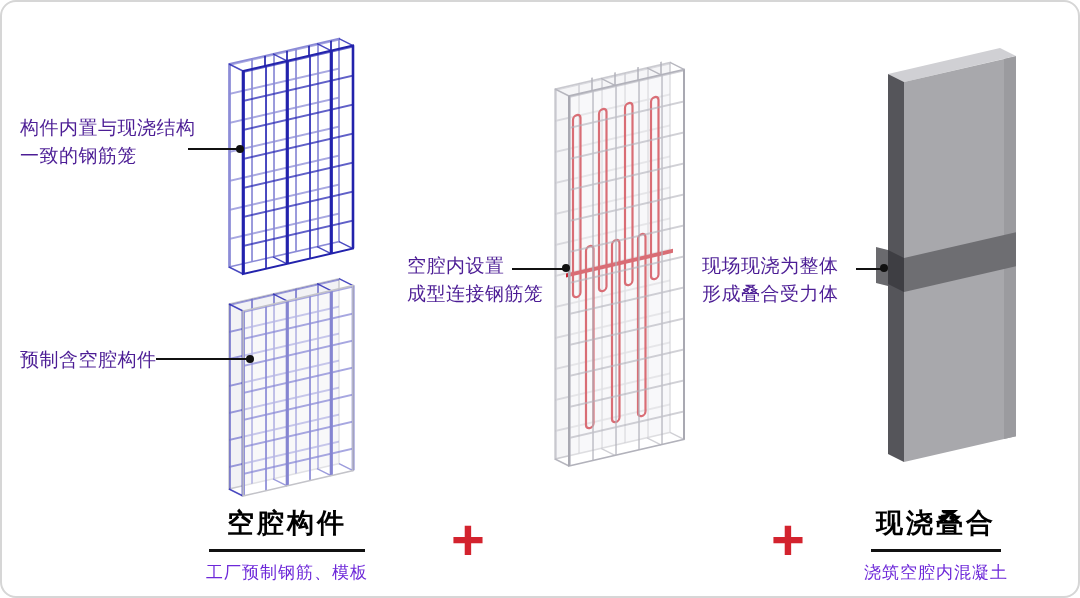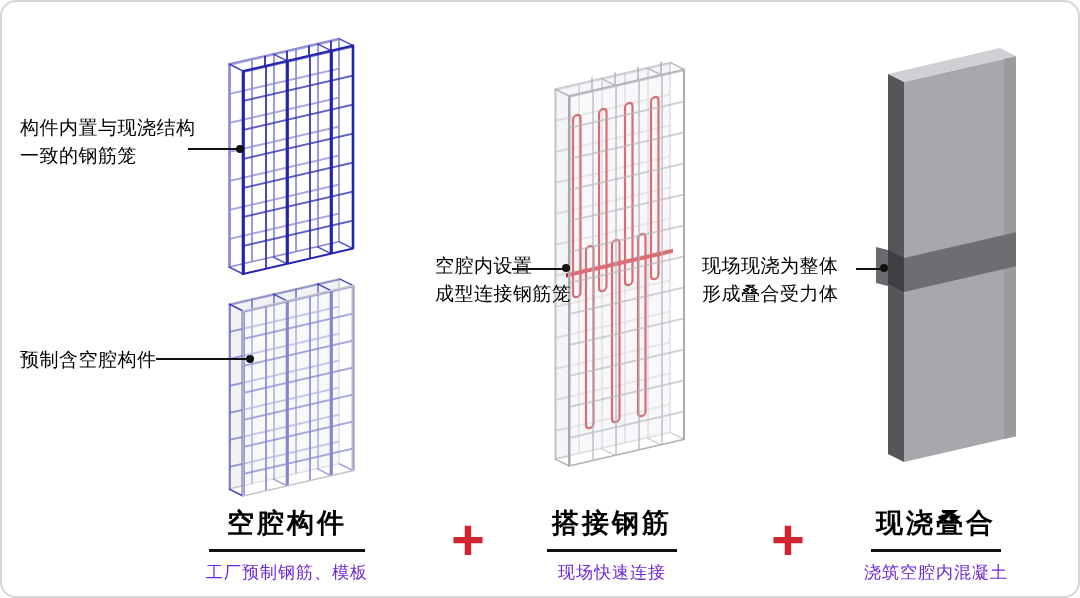--- a/index.html
+++ b/index.html
@@ -2,21 +2,21 @@
 <html><head>
 <meta charset="utf-8">
 <style>
   html,body{margin:0;padding:0;background:#ffffff;}
   body{font-family:"Liberation Sans","DejaVu Sans",sans-serif;}
   #stage{
     position:relative;width:1080px;height:598px;background:#ffffff;
     border:2px solid #d6d6d6;border-radius:16px;box-sizing:border-box;overflow:hidden;
   }
   .callout{
-    position:absolute;font-size:19px;line-height:28px;color:#000000;
+    position:absolute;font-size:19px;line-height:28px;color:#4c1d95;
     white-space:pre-line;letter-spacing:0.5px;
   }
   .pointer-line{position:absolute;height:2px;background:#111;}
   .pointer-dot{position:absolute;width:8px;height:8px;border-radius:50%;background:#111;}
   .step-col{position:absolute;width:176px;text-align:center;}
   .step-title{font-size:27px;font-weight:bold;color:#000;letter-spacing:3px;text-align:center;}
   .step-rule{height:3px;background:#111;margin:8px auto 9px auto;}
   .step-sub{font-size:17px;color:#6d28d9;letter-spacing:1px;}
   .plus{
     position:absolute;width:64px;height:70px;text-align:center;
@@ -111,43 +111,38 @@
 
   <div class="callout" style="left:18px;top:112px;width:220px;">构件内置与现浇结构
 一致的钢筋笼</div>
   <div class="pointer-line" style="left:186px;top:146px;width:54px;"></div>
   <div class="pointer-dot" style="left:234px;top:143px;"></div>
 
   <div class="callout" style="left:18px;top:344px;width:200px;">预制含空腔构件</div>
   <div class="pointer-line" style="left:154px;top:356px;width:94px;"></div>
   <div class="pointer-dot" style="left:244px;top:353px;"></div>
 
-  <div class="callout" style="left:405px;top:250px;width:160px;margin-left:28px;">空腔内设置
+  <div class="callout" style="left:405px;top:250px;width:160px;">空腔内设置
 成型连接钢筋笼</div>
   <div class="pointer-line" style="left:510px;top:266px;width:56px;"></div>
   <div class="pointer-dot" style="left:560px;top:262px;"></div>
 
   <div class="callout" style="left:700px;top:250px;width:180px;">现场现浇为整体
 形成叠合受力体</div>
   <div class="pointer-line" style="left:854px;top:266px;width:30px;"></div>
   <div class="pointer-dot" style="left:878px;top:262px;"></div>
 
   <div class="step-col" style="left:197px;top:503px;">
     <div class="step-title">空腔构件</div>
     <div class="step-rule" style="width:156px;"></div>
     <div class="step-sub">工厂预制钢筋、模板</div>
   </div>
 
   <div class="plus" style="left:434px;top:503px;">+</div>
 
-  <div class="step-col" style="left:522px;top:503px;">
-    <div class="step-title">搭接钢筋</div>
-    <div class="step-rule" style="width:130px;"></div>
-    <div class="step-sub">现场快速连接</div>
-  </div>
 
   <div class="plus" style="left:754px;top:503px;">+</div>
 
   <div class="step-col" style="left:846px;top:503px;">
     <div class="step-title">现浇叠合</div>
     <div class="step-rule" style="width:130px;"></div>
     <div class="step-sub">浇筑空腔内混凝土</div>
   </div>
 
 </div>

